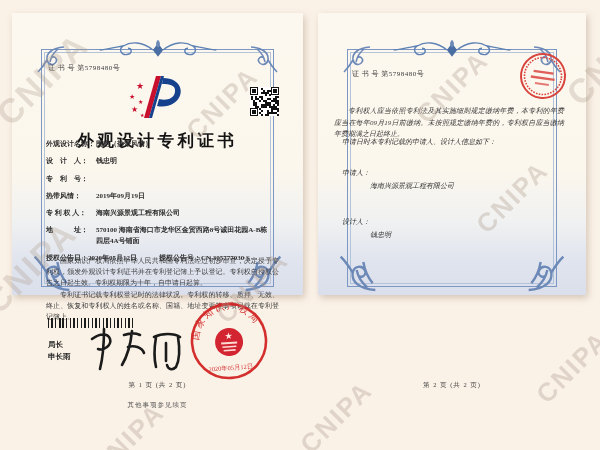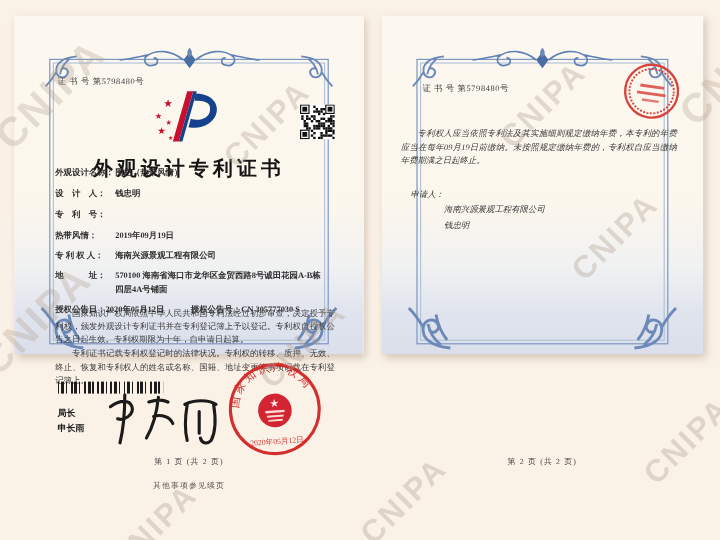--- a/index.html
+++ b/index.html
@@ -355,21 +355,23 @@
       <rect x="15" y="20" width="20" height="2.4" fill="#d8453f" opacity=".85"></rect>
       <rect x="13" y="26" width="24" height="2.4" fill="#d8453f" opacity=".85"></rect>
       <rect x="18" y="32" width="14" height="2" fill="#d8453f" opacity=".7"></rect>
     </svg>
 
     <div class="p2para">
       <p>专利权人应当依照专利法及其实施细则规定缴纳年费，本专利的年费应当在每年09月19日前缴纳。未按照规定缴纳年费的，专利权自应当缴纳年费期满之日起终止。</p>
     </div>
 
     <div class="p2info">
+      <div>申请日时本专利记载的申请人、设计人信息如下：</div>
       <div class="p2label">申请人：</div>
       <div class="p2value">海南兴源景观工程有限公司</div>
+      <div class="p2label p2designer">设计人：</div>
       <div class="p2value">钱忠明</div>
     </div>
 
     <div class="pagefoot">第 2 页 (共 2 页)</div>
   </div>
 
 </div>
 
 </body></html>

